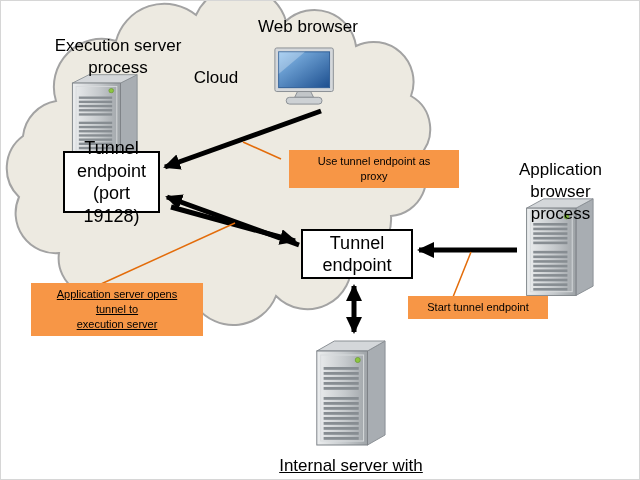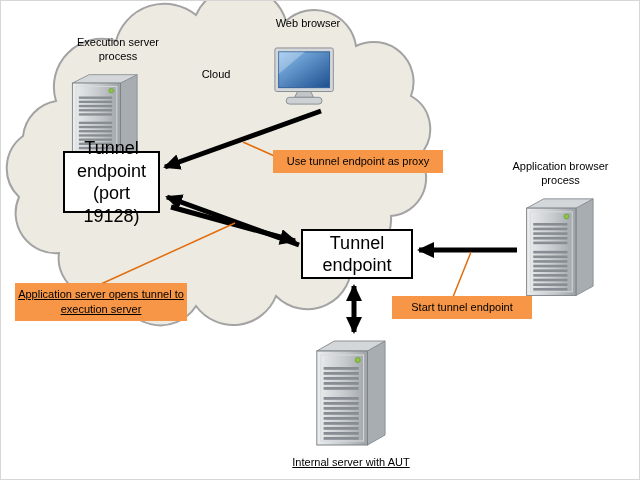--- a/index.html
+++ b/index.html
@@ -5,21 +5,21 @@
   * { box-sizing: border-box; margin: 0; padding: 0; }
   body { font-family: "Liberation Sans", sans-serif; background: #fff; }
   .stage {
     position: relative; width: 640px; height: 480px;
     background: #ffffff; border: 1px solid #d6d6d6; overflow: hidden;
   }
   .layer { position: absolute; left: 0; top: 0; width: 640px; height: 480px; }
   .cloud-layer { z-index: 0; }
   .icon { position: absolute; z-index: 1; }
   .label {
-    position: absolute; z-index: 2; color: #000; font-size: 11px;
+    position: absolute; z-index: 2; color: #000; font-size: 17px;
     line-height: 1.3; text-align: center; white-space: pre-line;
   }
   #lbl-exec     { left: 42px;  top: 34px;  width: 150px; }
   #lbl-browser  { left: 252px; top: 15px;  width: 110px; }
   #lbl-cloud    { left: 188px; top: 66px;  width: 54px; text-align: center;  }
   #lbl-app      { left: 492px; top: 158px; width: 135px; }
   #lbl-internal { left: 262px; top: 454px; width: 176px; text-decoration: underline; }
   #icon-exec     { left: 64px;  top: 72px;  width: 74px; height: 94px;  }
   #icon-monitor  { left: 272px; top: 46px;  width: 66px; height: 60px;  }
   #icon-app      { left: 518px; top: 196px; width: 76px; height: 104px; }
@@ -28,21 +28,21 @@
     position: absolute; z-index: 2; background: #fff; border: 2px solid #000;
     display: flex; align-items: center; justify-content: center;
     text-align: center; font-size: 18px; line-height: 1.25; white-space: pre-line;
   }
   #box-tunnel1 { left: 62px;  top: 150px; width: 97px;  height: 62px; }
   #box-tunnel2 { left: 300px; top: 228px; width: 112px; height: 50px; }
   .arrows-layer { z-index: 3; pointer-events: none; }
   .callout {
     position: absolute; z-index: 4; background: #F79646; color: #000;
     font-size: 11px; line-height: 1.35; text-align: center;
-    white-space: pre-line; padding: 4px 3px;
+    white-space: pre-line; padding: 4px 18px; margin-left: 16px;
   }
   #co-proxy  { left: 272px; top: 149px; width: 170px; }
   #co-opens  { left: 14px;  top: 282px; width: 172px; text-decoration: underline; }
   #co-start  { left: 391px; top: 295px; width: 140px; }
 </style>
 </head>
 <body>
 
 <div class="stage">
 

